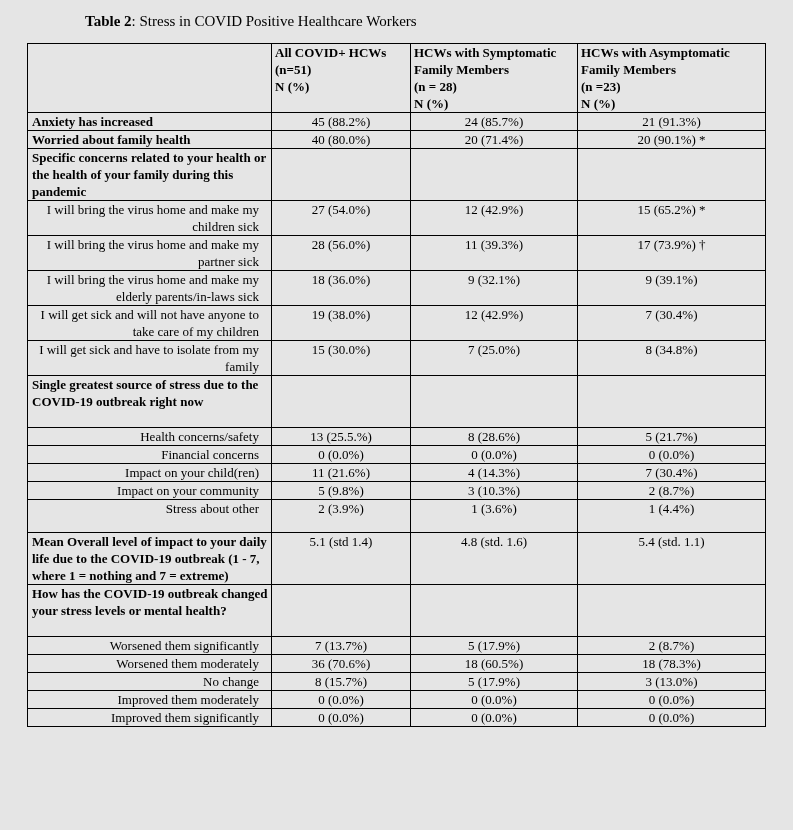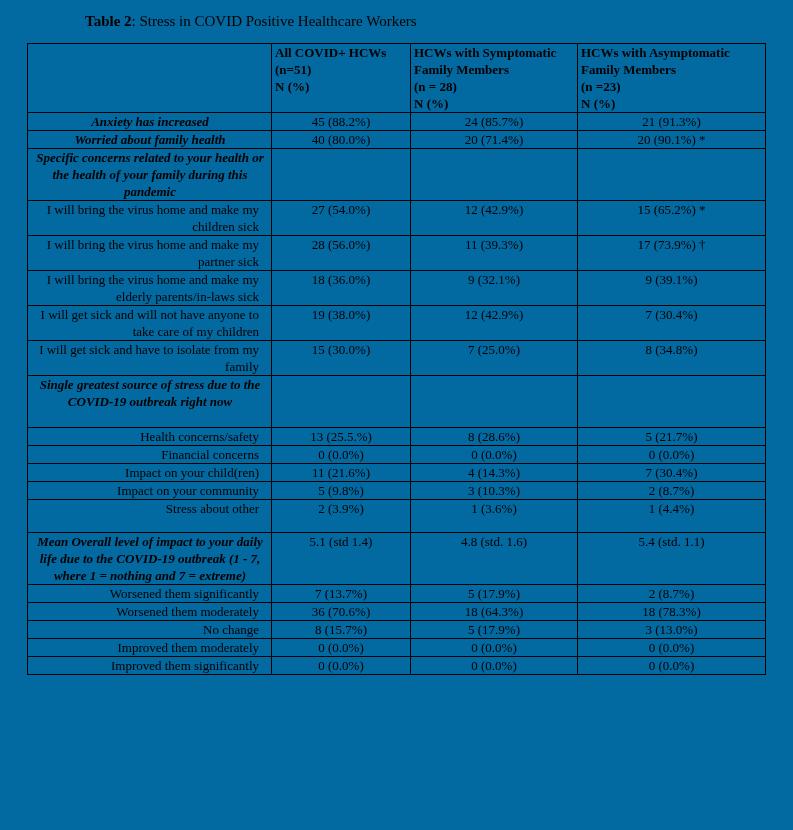--- a/index.html
+++ b/index.html
@@ -7,21 +7,21 @@
     margin: 0;
     padding: 0;
     background: #ffffff;
     color: #000000;
     font-family: "Liberation Serif", "DejaVu Serif", serif;
   }
   .page {
     position: relative;
     width: 793px;
     height: 830px;
-    background: #0369a1;
+    background: #e5e5e5;
     overflow: hidden;
   }
   .doc-title {
     margin: 12px 0 13px 85px;
     font-size: 15px;
     line-height: 18px;
   }
   .doc-title .bold { font-weight: bold; }
   table.data-table {
     margin-left: 27px;
@@ -43,23 +43,22 @@
   }
   th {
     font-weight: bold;
     text-align: left;
     height: 66px;
   }
   td.value-cell { text-align: center; }
   tr.bold td.label-cell,
   tr.section td.label-cell {
     font-weight: bold;
-    text-align: center;
+    text-align: left;
     padding-left: 4px;
-    font-style: italic;
   }
   tr.item td.label-cell {
     font-weight: normal;
     text-align: right;
     padding-right: 12px;
   }
   tr.section td { height: 52px; }
   tr.tall td { height: 33px; }
   .footnotes {
     margin: 3px 0 0 75px;
@@ -176,30 +175,36 @@
           <td class="value-cell">2 (3.9%)</td>
           <td class="value-cell">1 (3.6%)</td>
           <td class="value-cell">1 (4.4%)</td>
         </tr>
         <tr class="bold">
           <td class="label-cell">Mean Overall level of impact to your daily life due to the COVID-19 outbreak (1 - 7, where 1 = nothing and 7 = extreme)</td>
           <td class="value-cell">5.1 (std 1.4)</td>
           <td class="value-cell">4.8 (std. 1.6)</td>
           <td class="value-cell">5.4 (std. 1.1)</td>
         </tr>
+        <tr class="section">
+          <td class="label-cell">How has the COVID-19 outbreak changed your stress levels or mental health?</td>
+          <td class="value-cell"></td>
+          <td class="value-cell"></td>
+          <td class="value-cell"></td>
+        </tr>
         <tr class="item">
           <td class="label-cell">Worsened them significantly</td>
           <td class="value-cell">7 (13.7%)</td>
           <td class="value-cell">5 (17.9%)</td>
           <td class="value-cell">2 (8.7%)</td>
         </tr>
         <tr class="item">
           <td class="label-cell">Worsened them moderately</td>
           <td class="value-cell">36 (70.6%)</td>
-          <td class="value-cell">18 (64.3%)</td>
+          <td class="value-cell">18 (60.5%)</td>
           <td class="value-cell">18 (78.3%)</td>
         </tr>
         <tr class="item">
           <td class="label-cell">No change</td>
           <td class="value-cell">8 (15.7%)</td>
           <td class="value-cell">5 (17.9%)</td>
           <td class="value-cell">3 (13.0%)</td>
         </tr>
         <tr class="item">
           <td class="label-cell">Improved them moderately</td>

